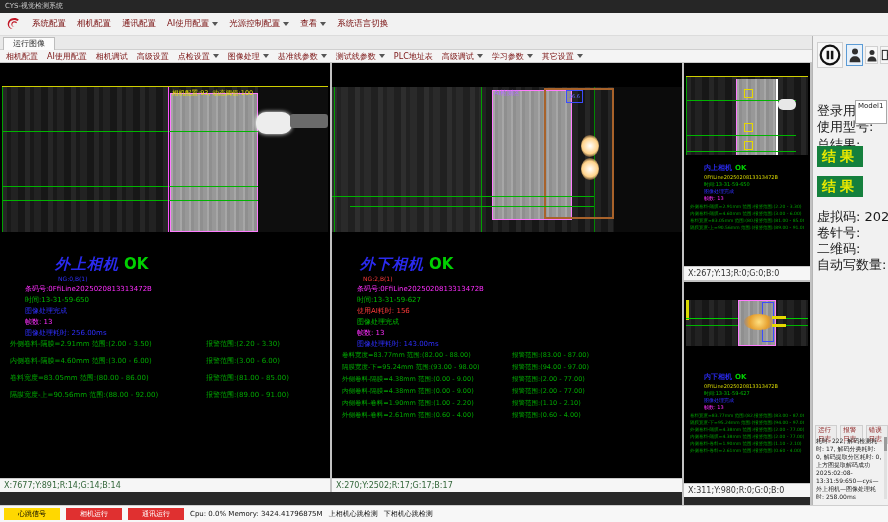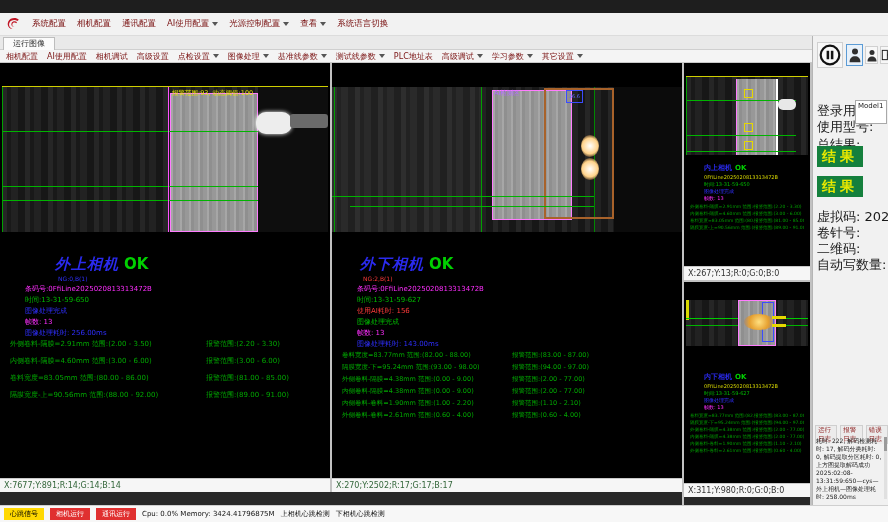--- a/index.html
+++ b/index.html
@@ -61,30 +61,33 @@
               font-family:"DejaVu Serif","Liberation Serif",serif;font-weight:bold;font-size:14px;letter-spacing:4px;
               line-height:21px;text-align:center;white-space:nowrap}
   .log-tabs{position:absolute;left:2px;display:flex;gap:3px}
   .log-tab{font-size:6.5px;color:#8b1a1a;background:#ececec;border:1px solid #cfcfcf;border-bottom:none;padding:0 2px;line-height:9px}
   .log-text{position:absolute;font-size:6px;line-height:8px;color:#222;overflow:hidden}
   .log-scroll{position:absolute;width:3px;background:#e0e0e0}
   .log-thumb{width:3px;height:14px;background:#9a9a9a}
   
   .statusbar{position:absolute;left:0;top:505px;width:888px;height:17px;background:#f7f7f7;border-top:1px solid #cfcfcf;
              display:flex;align-items:center;gap:6px;padding-left:4px;font-size:7px;color:#111}
-  .badge{padding:1px 6px;font-size:7px;white-space:nowrap}
+  .badge{padding:1px 14px;font-size:7px;white-space:nowrap}
   .badge-yel{background:#ffd800;color:#000}
   .badge-red{background:#e03030;color:#fff}
   .spot{position:absolute;border-radius:50%;background:radial-gradient(circle,#ffffff 0%,#ffd28a 55%,rgba(200,120,40,.25) 80%,transparent 100%)}
 </style>
 </head>
 <body>
 
 <div id="app">
 
+  <div class="titlebar">
+    <span>CYS-视觉检测系统</span>
+  </div>
 
   <div class="menubar">
     <span class="logo">
       <svg viewBox="0 0 22 22" width="16" height="16">
           <path d="M19 5C15.5 1.5 7 2 4.5 7.5 2 13 6 18.5 12 18c-4.5-.5-7.5-4.5-6-8.5C7.5 5.5 14 4.5 17 7z" fill="#c01525"></path>
           <path d="M16.5 8.5c-2-2-6.5-1.5-7.5 1.5-1 2.8 1.2 5.3 4 5.2-2.2-.4-3.6-2.4-2.8-4.3.8-2 3.8-2.4 5.3-1z" fill="#c01525"></path>
         </svg>
     </span>
     <span class="menu-item">系统配置</span>
     <span class="menu-item">相机配置</span>
@@ -121,21 +124,21 @@
     <div class="abs mach" style="left:2px;top:24px;width:326px;height:145px">
       <div class="abs" style="left:256px;top:0;width:70px;height:145px;background:#0e0e0e"></div>
       <div class="abs sheet" style="left:168px;top:6px;width:88px;height:139px;border:1px solid #ff7cff"></div>
       <div class="hline" style="left:0;top:44px;width:256px"></div>
       <div class="hline" style="left:0;top:99px;width:256px"></div>
       <div class="hline" style="left:0;top:113px;width:256px"></div>
       <div class="vline" style="left:166px;top:0;height:145px;background:#ff50ff"></div>
       <div class="vline" style="left:0;top:0;height:145px;background:#00a000"></div>
       <div class="abs" style="left:254px;top:25px;width:36px;height:22px;background:#ededed;border-radius:10px;box-shadow:0 0 4px #fff"></div>
       <div class="abs" style="left:288px;top:27px;width:38px;height:14px;background:#6a6a6a;border-radius:3px"></div>
-      <div class="abs" style="left:170px;top:2px;font-size:6.5px;color:#e6e600;white-space:nowrap">报警范围:93, 动态阈值:100</div>
+      <div class="abs" style="left:170px;top:2px;font-size:6.5px;color:#e6e600;white-space:nowrap">相机配置:93, 动态阈值:100</div>
     </div>
     <div class="cam-title" style="left:55px;top:192px"><span>外上相机</span><span class="cam-ok">OK</span></div>
     <div class="oline l-blu" style="left:58px;top:212px;font-size:6px">NG:0,B(1)</div>
     <div class="oline l-mag" style="left:25px;top:221px">条码号:0FfiLine2025020813313472B</div>
     <div class="oline l-grn" style="left:25px;top:232px">时间:13-31-59-650</div>
     <div class="oline l-blu" style="left:25px;top:243px">图像处理完成</div>
     <div class="oline l-mag" style="left:25px;top:254px">帧数: 13</div>
     <div class="oline l-blu" style="left:25px;top:265px">图像处理耗时: 256.00ms</div>
     <div class="rows rows-left" style="left:10px;top:273px">
       <div class="mrow">

